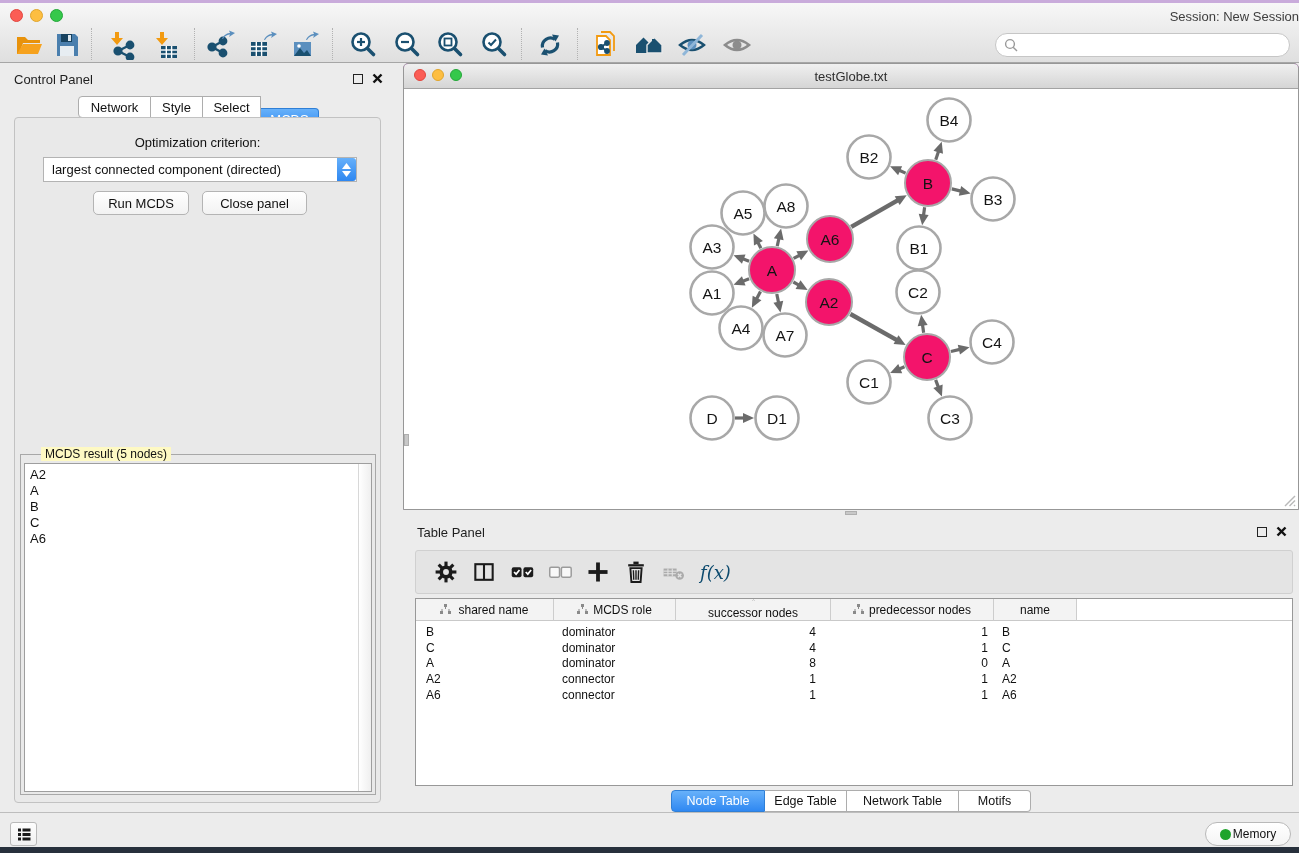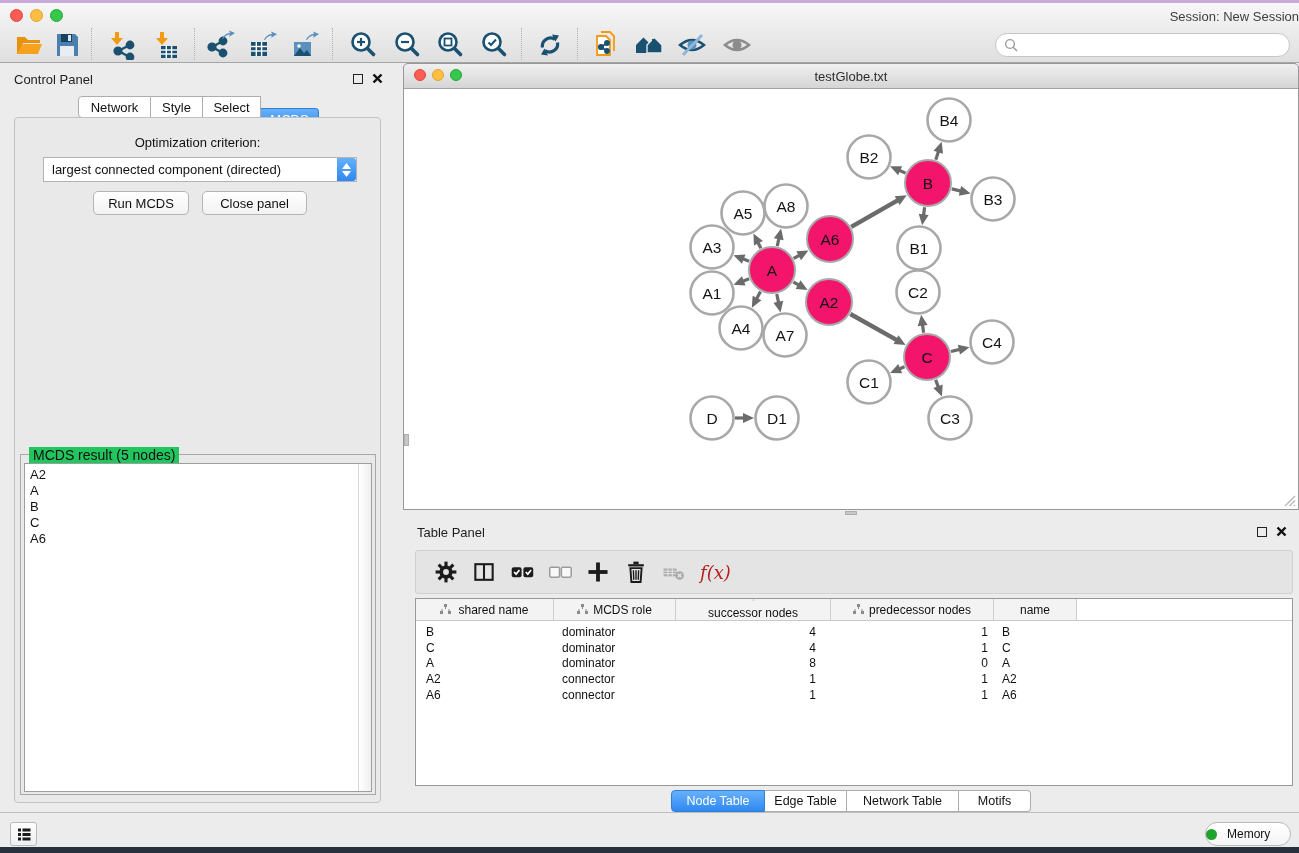--- a/index.html
+++ b/index.html
@@ -43,63 +43,63 @@
     border:1px solid #B3B3B3; border-radius:0; display:flex; align-items:center; }
   #criterion-select .sel-text { flex:1; font-size:13px; padding-left:8px; color:#111; }
   .stepper { width:19px; height:23px; margin:0; border-radius:0 3px 3px 0;
     background:linear-gradient(#66B0FA,#2E87F1); display:flex; flex-direction:column;
     align-items:center; justify-content:center; gap:2px; }
   .stepper svg { display:block; }
   .cp-btn { top:73px; height:24px; background:linear-gradient(#FFFFFF,#F2F2F2);
     border:1px solid #B4B4B4; border-radius:5px; font-size:13px; color:#111;
     display:flex; align-items:center; justify-content:center; }
   #mcds-fieldset { left:5px; top:336px; width:356px; height:341px; border:1px solid #A8A8A8; }
-  #mcds-legend { top:-8px; left:8px; background:#22c55e; padding:0 4px; font-size:14px; color:#111; }
+  #mcds-legend { top:-8px; left:20px; background:#fef9c3; padding:0 4px; font-size:12px; color:#111; }
   #mcds-listbox { left:3px; top:8px; width:348px; height:329px; background:#fff; border:1px solid #9E9E9E; }
   #mcds-list { padding:3px 0 0 5px; list-style:none; }
   #mcds-list li { font-size:13px; line-height:16px; color:#111; }
   #mcds-scroll { right:0; top:0; width:13px; height:100%; background:linear-gradient(90deg,#FFFFFF,#EFEFEF); border-left:1px solid #D8D8D8; }
 
   
   #network-window { left:403px; top:63px; width:896px; height:447px; border:1px solid #979797;
     border-radius:5px 5px 0 0; background:#a21caf; }
   #nw-titlebar { left:0; top:0; width:100%; height:25px; background:linear-gradient(#F0F0F0,#D5D5D5);
     border-bottom:1px solid #A3A3A3; border-radius:4px 4px 0 0; }
   #nw-title { top:5px; width:100%; text-align:center; font-size:13px; color:#2E2E2E; }
   #nw-canvas { left:0; top:25px; width:894px; height:420px; background:#fff; position:absolute; }
   #canvas-left-handle { left:0px; top:345px; width:5px; height:12px; background:#C8C8C8; border:1px solid #AFAFAF; }
   #canvas-bottom-handle { left:440px; top:412px; width:12px; height:5px; background:#C8C8C8; border:1px solid #AFAFAF; }
 
   
   #table-panel { left:403px; top:517px; width:896px; height:295px; }
   #tp-toolbar { left:12px; top:33px; width:878px; height:44px; background:#E4E4E4;
     border:1px solid #D0D0D0; border-radius:3px; display:flex; align-items:center; padding-left:14px; gap:7px; }
   .tp-icon { width:31px; height:31px; display:flex; align-items:center; justify-content:center; }
-  #fx-label { font-style:italic; font-family:"DejaVu Serif", serif; font-size:18px; color:#b91c1c; padding-left:4px; }
+  #fx-label { font-style:italic; font-family:"DejaVu Serif", serif; font-size:18px; color:#0c4a6e; padding-left:4px; }
   #node-table { left:12px; top:81px; width:878px; height:188px; background:#fff; border:1px solid #989898; }
   #nt-header { display:flex; height:22px; font-size:12px; color:#111; }
   .hcell { background:#F3F3F3; border-right:1px solid #CDCDCD; border-bottom:1px solid #C9C9C9;
     display:flex; align-items:center; justify-content:center; gap:5px; }
   .hcell:last-child { border-right:1px solid #CDCDCD; }
   .hfill { flex:1; border-bottom:1px solid #C9C9C9; background:#fff; }
   .c0 { width:138px;gap:7px; } .c1 { width:122px; } .c2 { width:155px;flex-direction:column; } .c3 { width:163px; } .c4 { width:83px; }
   .trow { display:flex; height:15.7px; font-size:12px; color:#111; align-items:center; }
   .trow .cell { overflow:hidden; white-space:nowrap; }
   .trow .c0 { padding-left:10px; } .trow .c1 { padding-left:8px; }
   .trow .c2 { text-align:right; padding-right:15px; } .trow .c3 { text-align:right; padding-right:6px; }
   .trow .c4 { padding-left:8px; }
   #tp-tabs { top:273px; left:0; width:896px; display:flex; justify-content:center; }
   #tp-tabs .tab { font-size:12.5px; height:22px; }
 
   
   #status-bar { left:0; top:812px; width:1299px; height:35px; background:#ECECEC; border-top:1px solid #BDBDBD; }
   #list-btn { left:10px; top:9px; width:27px; height:24px; background:linear-gradient(#FDFDFD,#F0F0F0);
     border:1px solid #B9B9B9; border-radius:3px; display:flex; align-items:center; justify-content:center; }
   #memory-btn { right:8px; top:9px; width:86px; height:24px; background:linear-gradient(#FFFFFF,#F4F4F4);
-    border:1px solid #B9B9B9; border-radius:12px; display:flex; align-items:center; justify-content:flex-start; gap:10px;
+    border:1px solid #B9B9B9; border-radius:12px; display:flex; align-items:center; justify-content:center; gap:2px;
     font-size:12px; color:#111; }
   #memory-dot { width:11px; height:11px; border-radius:50%; background:#1FA42B; }
 </style>
 </head>
 <body>
 
 <div class="abs" id="strip-top"></div>
 <div class="abs" id="strip-bottom"></div>
 
 <div class="abs" id="app-header">

